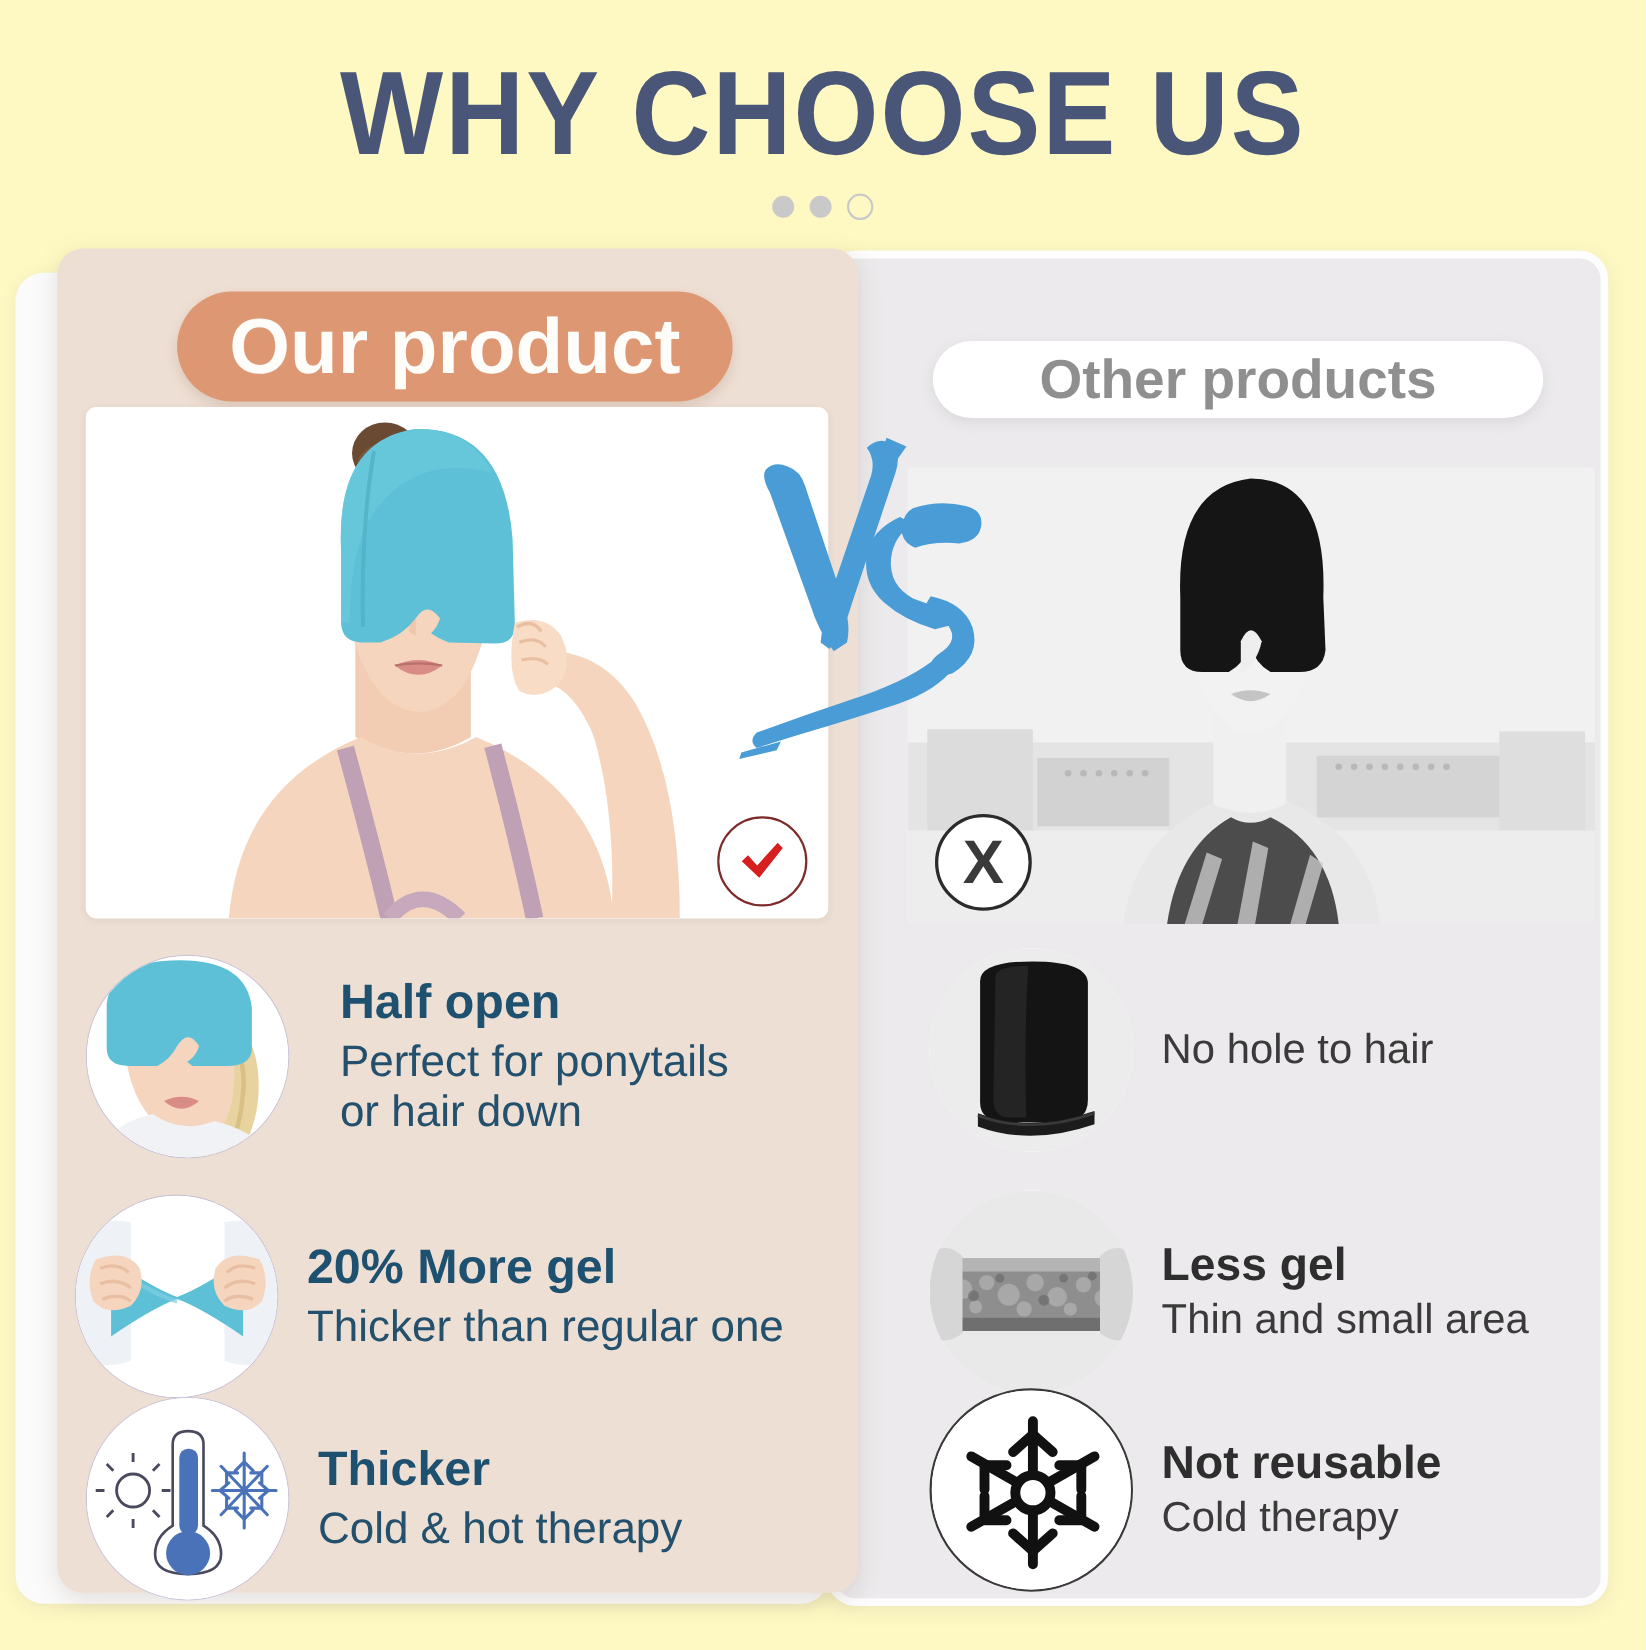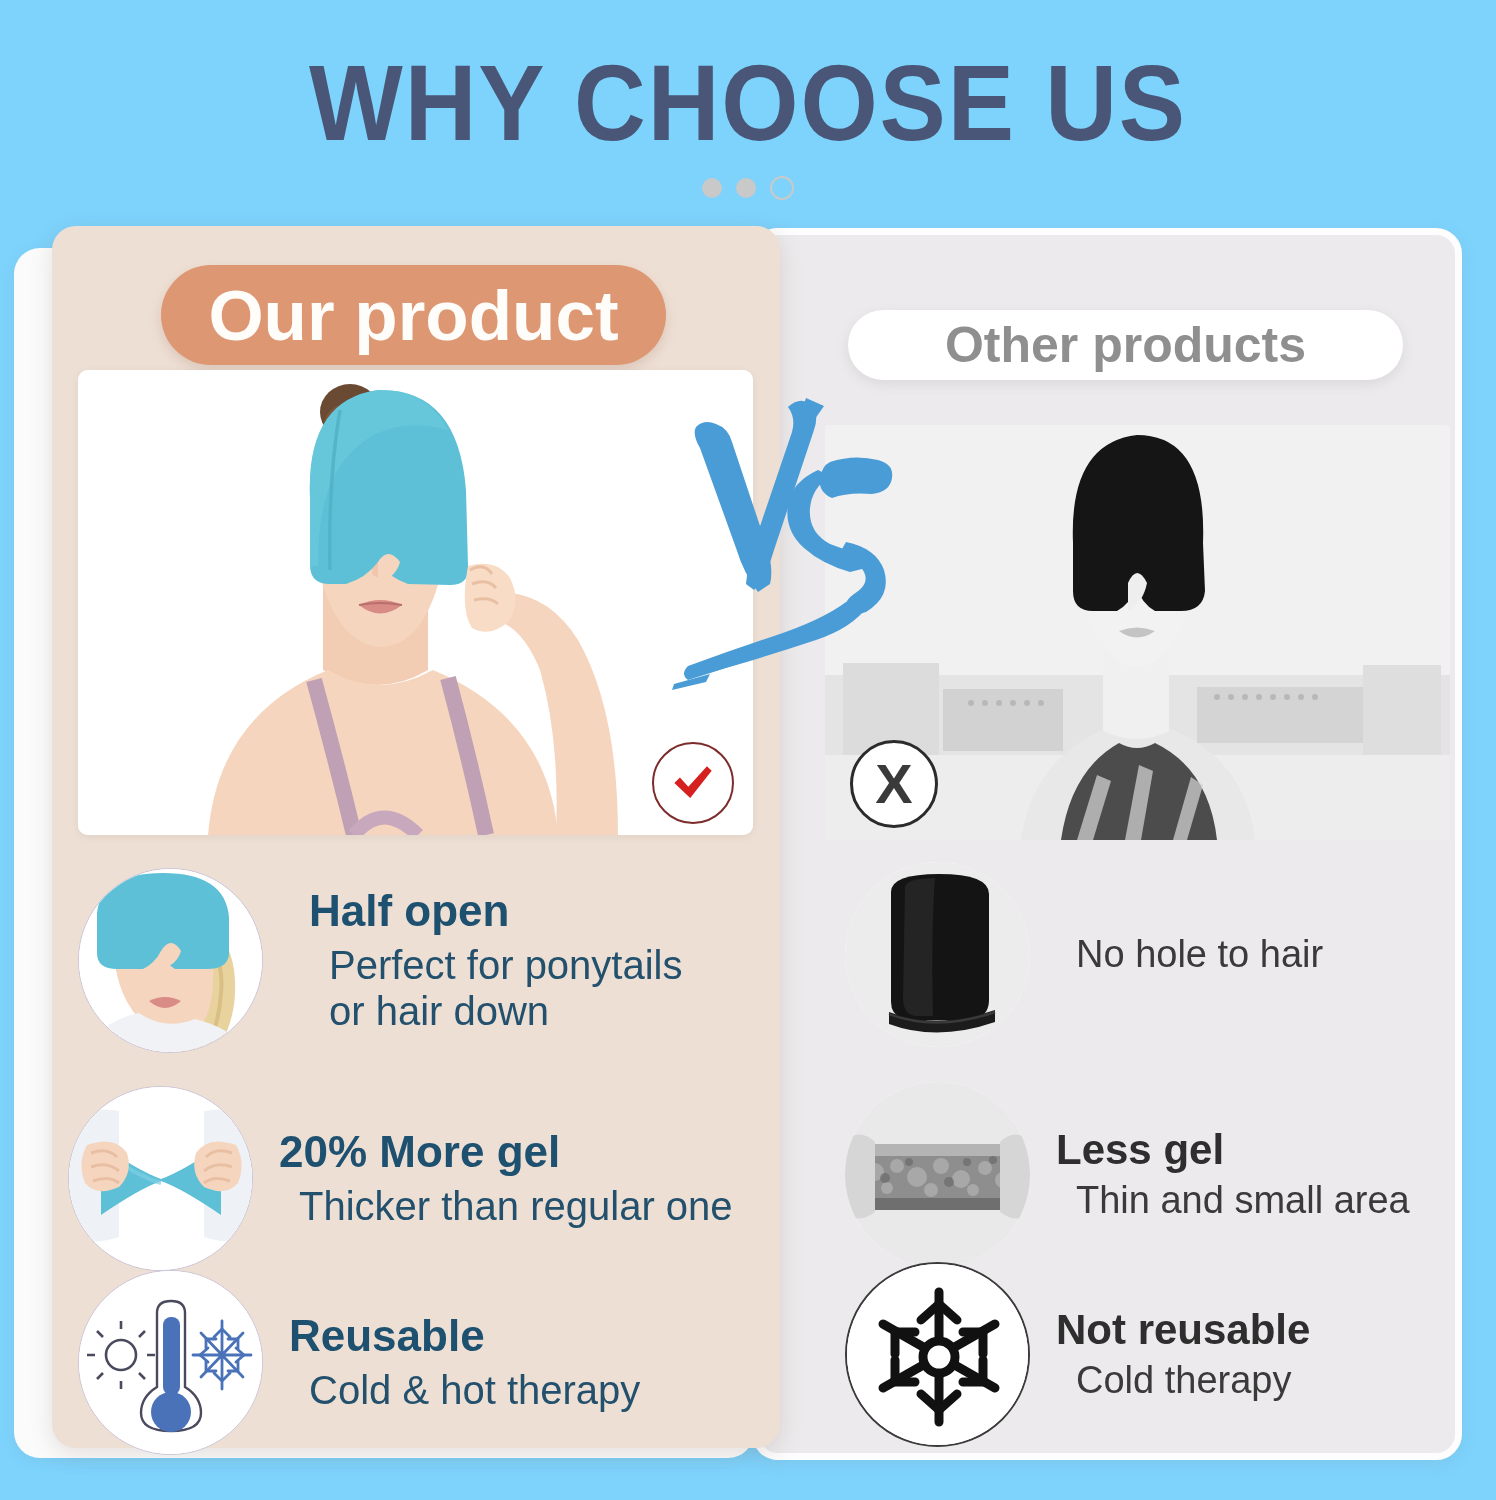--- a/index.html
+++ b/index.html
@@ -6,21 +6,21 @@
     margin: 0; padding: 0;
     width: 1496px; height: 1500px;
     background: #f7f8fa;
     font-family: "Liberation Sans", sans-serif;
     overflow: hidden;
   }
   #stage {
     position: relative;
     width: 1496px;
     height: 1500px;
-    background: #7dd3fc;
+    background: #fef9c3;
   }
 
   
   .page-title {
     position: absolute;
     top: 46px; left: 0; width: 1496px;
     text-align: center;
     font-size: 108px;
     font-weight: 700;
     letter-spacing: 2px;
@@ -172,21 +172,21 @@
   .right-col .feat-title { font-size: 42px; color: #2e2e2e; }
   .right-col .feat-sub   { font-size: 38px; color: #3a3a3a; }
 
   .f-l1 { left: 78px; top: 868px; gap: 20px; }
   .f-l2 { left: 68px; top: 1086px; }
   .f-l3 { left: 78px; top: 1270px; }
   .f-r1 { left: 845px; top: 862px; }
   .f-r2 { left: 845px; top: 1082px; }
   .f-r3 { left: 845px; top: 1262px; }
 
-  .nowrap { white-space: nowrap; margin-left: 20px; }
+  .nowrap { white-space: nowrap; }
 </style>
 </head>
 <body>
 
 <div id="stage">
 
   <div class="page-title">WHY CHOOSE US</div>
 
   <div class="dots">
     <span class="dot filled"></span>
@@ -410,21 +410,21 @@
                    M121 84 L129 77 M121 84 L129 91
                    M165 84 L157 77 M165 84 L157 91
                    M127 68 L127 78 M127 68 L137 68
                    M159 100 L159 90 M159 100 L149 100
                    M159 68 L149 68 M159 68 L159 78
                    M127 100 L137 100 M127 100 L127 90"></path>
         </g>
       </svg>
     </div>
     <div class="feat-text">
-      <div class="feat-title">Reusable</div>
+      <div class="feat-title">Thicker</div>
       <div class="feat-sub nowrap">Cold &amp; hot therapy</div>
     </div>
   </div>
 
   <div class="feat right-col f-r1">
     <div class="feat-thumb">
       <svg viewBox="0 0 185 185" width="185" height="185">
         <rect width="185" height="185" fill="#ececec"></rect>
         <path d="M46 30 Q46 12 94 12 Q144 12 144 32 L144 138 Q144 158 120 158
                  L70 158 Q46 158 46 140 Z" fill="#141414"></path>

